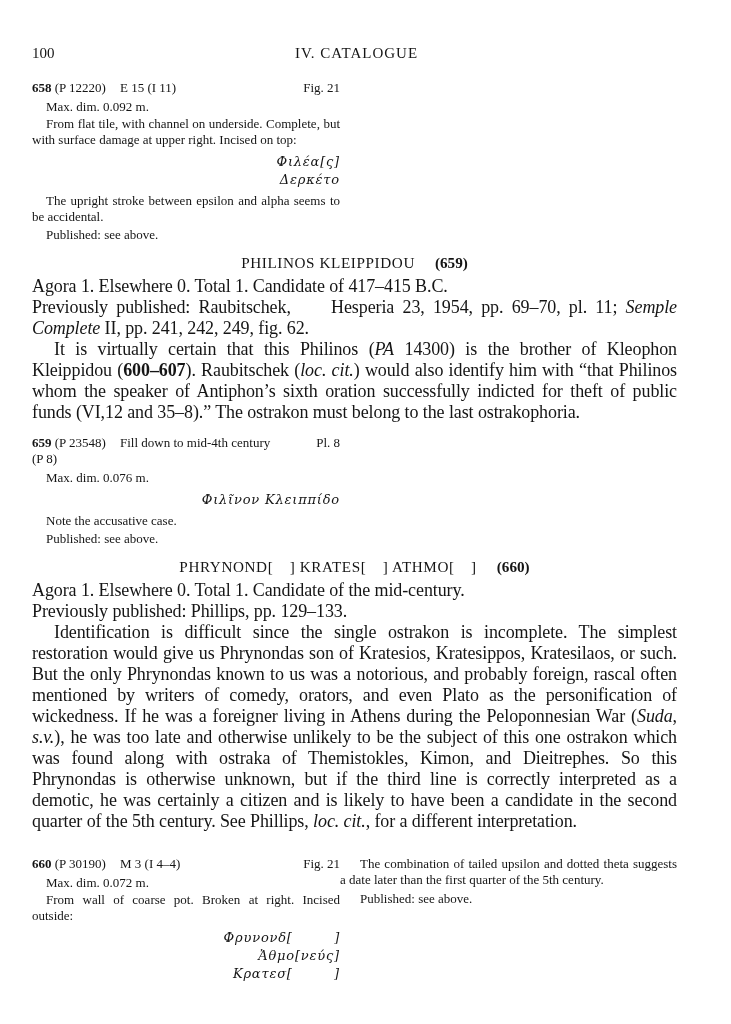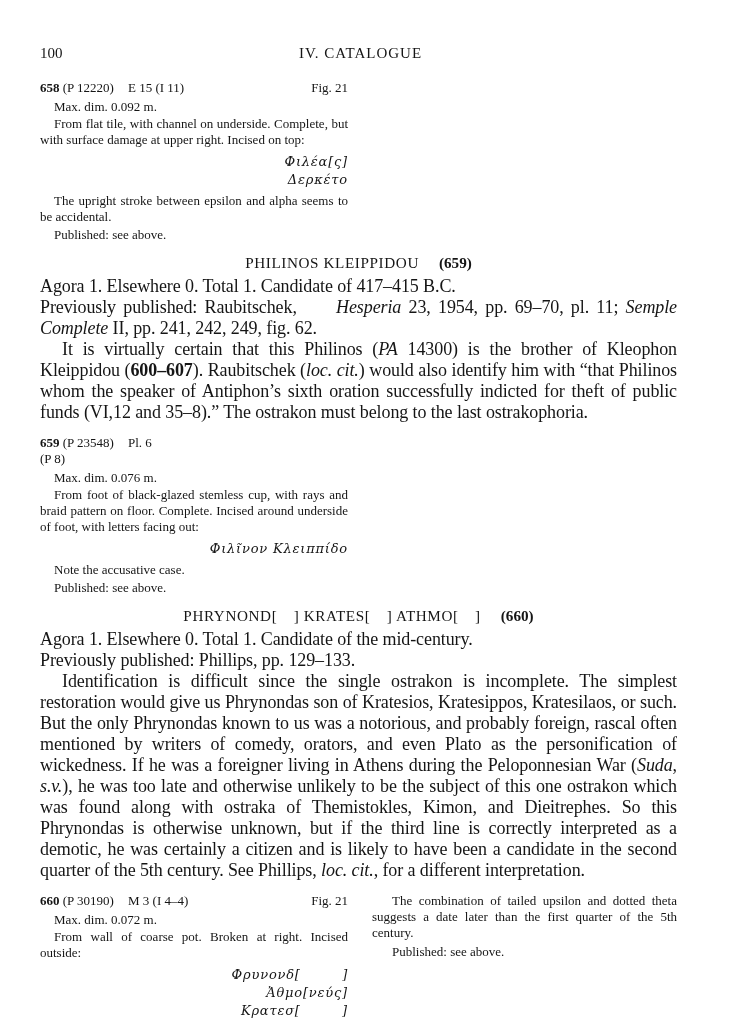--- a/index.html
+++ b/index.html
@@ -1,20 +1,20 @@
 <!DOCTYPE html>
 <html><head>
 <meta charset="utf-8">
 <style>
   * { margin:0; padding:0; box-sizing:border-box; }
   html,body { background:#ffffff; }
   .page {
     width:731px; height:1024px; background:#ffffff; overflow:hidden;
     font-family:"Liberation Serif", serif; color:#151515;
-    padding:44px 54px 0 40px; position:relative;
+    padding:44px 54px 0 32px; position:relative;
   }
   
   .header { position:relative; height:18px; font-size:15px; line-height:18px; }
   .page-num { position:absolute; left:0; top:0; }
   .header-title { position:absolute; left:4px; right:0; text-align:center; letter-spacing:1px; }
 
   
   .entry { width:308px; font-size:13px; line-height:16px; }
   .entry-head { display:flex; }
   .eh-id { width:88px; white-space:nowrap; }
@@ -30,21 +30,21 @@
   .pub { margin-left:14px; margin-top:2px; }
 
   
   .section-heading { text-align:center; font-size:15.2px; line-height:20px; margin-top:10px; margin-bottom:3px; }
   .sh-name { letter-spacing:0.6px; }
   .sh-num { font-weight:bold; margin-left:20px; }
   .body-text { font-size:18px; line-height:21px; text-align:justify; letter-spacing:-0.1px; }
   .indent { text-indent:22px; }
 
   
-  .two-col { display:flex; gap:24px; margin-top:12px; }
+  .two-col { display:flex; gap:0; margin-top:24px; }
   .col-left { width:308px; }
   .col-right { flex:1; font-size:13px; line-height:16px; }
   .col-right .rpara { text-indent:20px; text-align:justify; }
   .col-right .rpub { margin-left:20px; margin-top:3px; }
 
   .mt-entry { margin-top:18px; }
   .mt-entry2 { margin-top:12px; }
 </style>
 </head>
 <body>
@@ -69,31 +69,31 @@
       <div>Δερκέτο</div>
     </div>
     <p class="note">The upright stroke between epsilon and alpha seems to be accidental.</p>
     <div class="pub">Published: see above.</div>
   </section>
 
   <h2 class="section-heading" style="font-weight:normal">
     <span class="sh-name">PHILINOS KLEIPPIDOU</span><span class="sh-num">(659)</span>
   </h2>
   <p class="body-text">Agora 1. Elsewhere 0. Total 1. Candidate of 417–415 B.C.</p>
-  <p class="body-text"><span>Previously published: Raubitschek, </span><span style="font-style: italic; margin-left: 32px;">Hesperia</span><span> 23, 1954, pp. 69–70, pl. 11; </span><span style="font-style: italic;">Semple Complete</span><span> II, pp. 241, 242, 249, fig. 62.</span></p>
+  <p class="body-text"><span>Previously published: Raubitschek, </span><span style=" margin-left: 32px;">Hesperia</span><span> 23, 1954, pp. 69–70, pl. 11; </span><span style="font-style: italic;">Semple Complete</span><span> II, pp. 241, 242, 249, fig. 62.</span></p>
   <p class="body-text indent"><span>It is virtually certain that this Philinos (</span><span style="font-style: italic;">PA</span><span> 14300) is the brother of Kleophon Kleippidou (</span><span style="font-weight: bold;">600–607</span><span>). Raubitschek (</span><span style="font-style: italic;">loc. cit.</span><span>) would also identify him with “that Philinos whom the speaker of Antiphon’s sixth oration successfully indicted for theft of public funds (VI,12 and 35–8).” The ostrakon must belong to the last ostrakophoria.</span></p>
 
   <section class="entry mt-entry2" style="margin-top:12px">
     <div class="entry-head">
       <span class="eh-id"><b>659</b> <span>(P 23548)</span></span>
-      <span class="eh-fig">Pl. 6</span>
+      <span class="eh-loc">Fill down to mid-4th century</span>
+      <span class="eh-fig">Pl. 8</span>
     </div>
     <div class="entry-sub">(P 8)</div>
     <div class="dim">Max. dim. 0.076 m.</div>
-    <p class="desc">From foot of black-glazed stemless cup, with rays and braid pattern on floor. Complete. Incised around underside of foot, with letters facing out:</p>
     <div class="greek">
       <div>Φιλῖνον Κλειππίδο</div>
     </div>
     <p class="note">Note the accusative case.</p>
     <div class="pub">Published: see above.</div>
   </section>
 
   <h2 class="section-heading" style="font-weight:normal">
     <span class="sh-name">PHRYNOND[  ] KRATES[  ] ATHMO[  ]</span><span class="sh-num">(660)</span>
   </h2>

